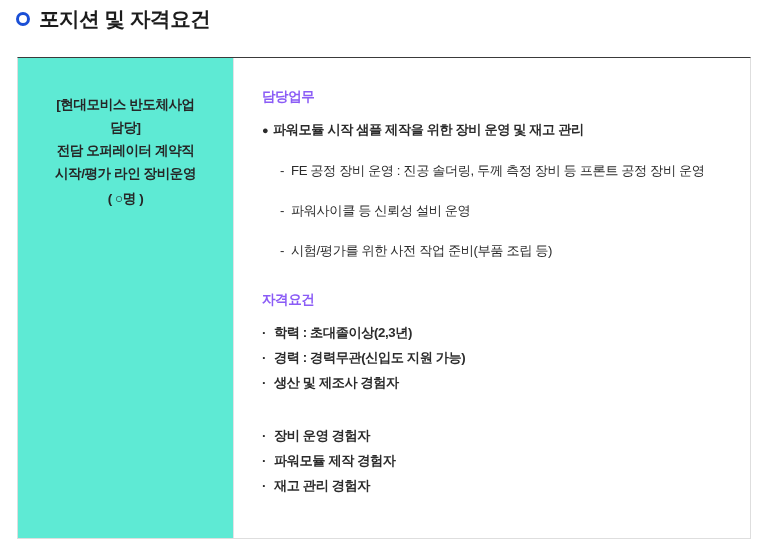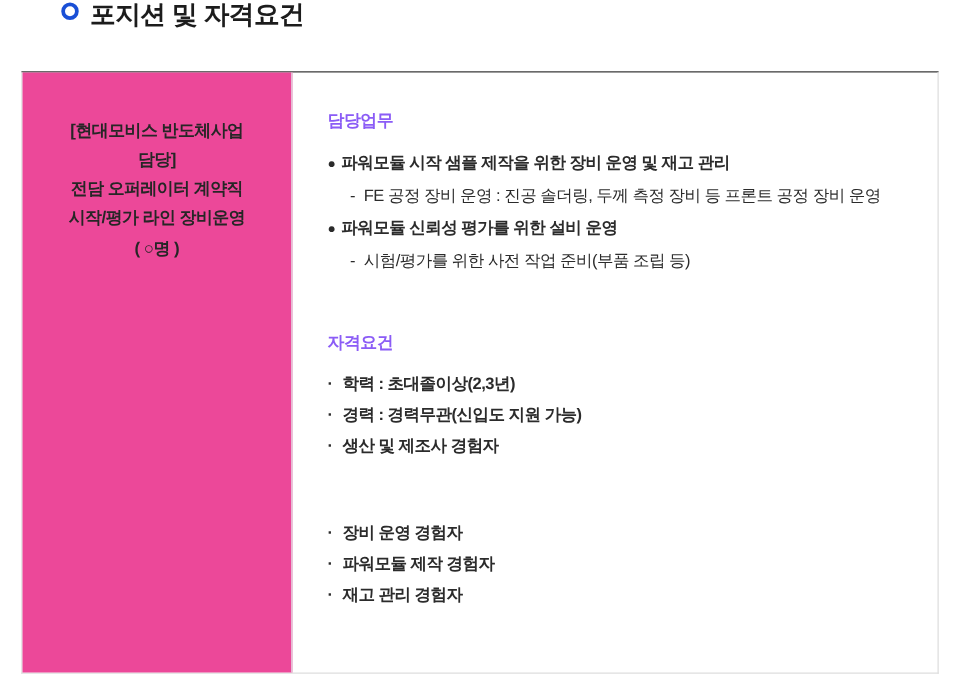--- a/index.html
+++ b/index.html
@@ -18,24 +18,24 @@
   .page {
     position: relative;
     width: 768px;
     height: 547px;
     box-sizing: border-box;
   }
 
   
   .header {
     display: flex;
+    align-items: center;
     padding: 2px 0 12px 16px;
     height: 48px;
     box-sizing: border-box;
-    margin-left: 33px;
   }
   .header-marker {
     width: 14px;
     height: 14px;
     border-radius: 50%;
     border: 3.5px solid #1a4fd6;
     box-sizing: border-box;
     margin-right: 9px;
     flex: none;
     background: #ffffff;
@@ -60,21 +60,21 @@
     border-right: 1px solid #dedede;
     border-bottom: 1px solid #dedede;
     box-sizing: border-box;
     display: flex;
     background: #ffffff;
   }
 
   .col-left {
     width: 216px;
     flex: none;
-    background: #ec4899;
+    background: #5eead4;
     border-right: 1px solid #e2e2e6;
     box-sizing: border-box;
     display: flex;
     flex-direction: column;
     align-items: center;
     padding-top: 35px;
   }
   .left-line {
     font-size: 13.5px;
     font-weight: bold;
@@ -91,21 +91,21 @@
   .col-right {
     flex: 1 1 auto;
     box-sizing: border-box;
     padding: 30px 0 0 28px;
   }
 
   .section {
     margin-bottom: 0;
   }
   .section + .section {
-    margin-top: 44px;
+    margin-top: 28px;
   }
   .section-title {
     font-size: 13.5px;
     font-weight: bold;
     color: #8b5cf6;
     letter-spacing: -0.4px;
     margin-bottom: 11px;
   }
 
   .line {
@@ -114,20 +114,21 @@
     letter-spacing: -0.4px;
     line-height: 25px;
     white-space: nowrap;
   }
   .line.lvl0 {
     padding-left: 0;
     font-weight: bold;
   }
   .line.lvl1 {
     padding-left: 18px;
+    margin-top: 15px;
   }
   .bullet-disc {
     display: inline-block;
     width: 11px;
     font-size: 11px;
     color: #2b2b2b;
   }
   .bullet-dot {
     display: inline-block;
     width: 12px;
@@ -158,21 +159,21 @@
       <div class="left-line">시작/평가 라인 장비운영</div>
       <div class="left-line count">( ○명 )</div>
     </div>
 
     <div class="col-right">
 
       <div class="section">
         <div class="section-title">담당업무</div>
         <div class="line lvl0"><span class="bullet-disc">●</span><span>파워모듈 시작 샘플 제작을 위한 장비 운영 및 재고 관리</span></div>
         <div class="line lvl1"><span class="bullet-dash">-</span><span>FE 공정 장비 운영 : 진공 솔더링, 두께 측정 장비 등 프론트 공정 장비 운영</span></div>
-        <div class="line lvl0"><span class="bullet-disc">●</span><span>파워모듈 신뢰성 평가를 위한 설비 운영</span></div>
+        <div class="line lvl1"><span class="bullet-dash">-</span><span>파워사이클 등 신뢰성 설비 운영</span></div>
         <div class="line lvl1"><span class="bullet-dash">-</span><span>시험/평가를 위한 사전 작업 준비(부품 조립 등)</span></div>
       </div>
 
       <div class="section">
         <div class="section-title">자격요건</div>
         <div class="line lvl0"><span class="bullet-dot">·</span><span>학력 : 초대졸이상(2,3년)</span></div>
         <div class="line lvl0"><span class="bullet-dot">·</span><span>경력 : 경력무관(신입도 지원 가능)</span></div>
         <div class="line lvl0"><span class="bullet-dot">·</span><span>생산 및 제조사 경험자</span></div>
       </div>
 

